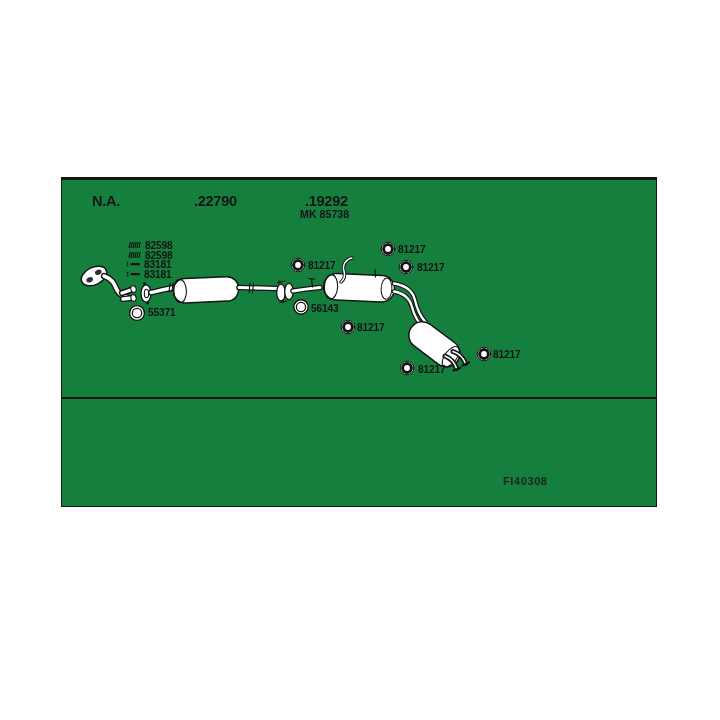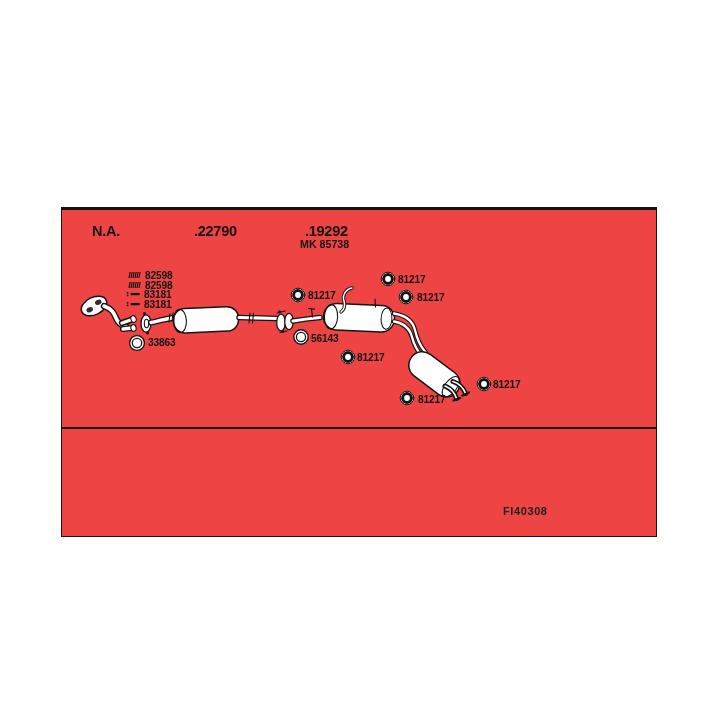--- a/index.html
+++ b/index.html
@@ -4,23 +4,23 @@
 <style>
   html,body{margin:0;padding:0;}
   body{
     width:720px;height:720px;position:relative;
     background:#ffffff;
     font-family:"Liberation Sans", sans-serif;
     -webkit-font-smoothing:antialiased;
     overflow:hidden;
   }
   .panel{
-    position:absolute;left:61px;top:207px;width:594px;height:326px;
+    position:absolute;left:61px;top:177px;width:594px;height:326px;
     border:1.6px solid #141414;border-top-width:3.2px;
-    background:#ef4444;
+    background:#15803d;
   }
   .divider{
     position:absolute;left:0;top:217px;width:100%;height:2px;
     background:#141414;
   }
   .hdr{
     position:absolute;color:#141414;font-weight:700;
     font-size:15px;letter-spacing:-0.3px;white-space:nowrap;
     transform:scaleX(.97);transform-origin:left top;
   }
@@ -203,21 +203,21 @@
         <circle cx="345" cy="188" r="6.8" stroke-width="1" fill="#fff"></circle>
         <circle cx="345" cy="188" r="4.4" stroke-width="3"></circle>
       </g>
       <g>
         <circle cx="422" cy="174" r="6.8" stroke-width="1" fill="#fff"></circle>
         <circle cx="422" cy="174" r="4.4" stroke-width="3"></circle>
       </g>
     </g>
   </svg>
 
-  <span class="lbl" style="left:86px;top:126px">33863</span>
+  <span class="lbl" style="left:86px;top:126px">55371</span>
   <span class="lbl" style="left:249px;top:122px">56143</span>
   <span class="lbl" style="left:246px;top:79px">81217</span>
   <span class="lbl" style="left:336px;top:63px">81217</span>
   <span class="lbl" style="left:355px;top:81px">81217</span>
   <span class="lbl" style="left:295px;top:141px">81217</span>
   <span class="lbl" style="left:356px;top:183px">81217</span>
   <span class="lbl" style="left:431px;top:168px">81217</span>
 
   <div class="divider"></div>
   <span class="footer-code">FI40308</span>

